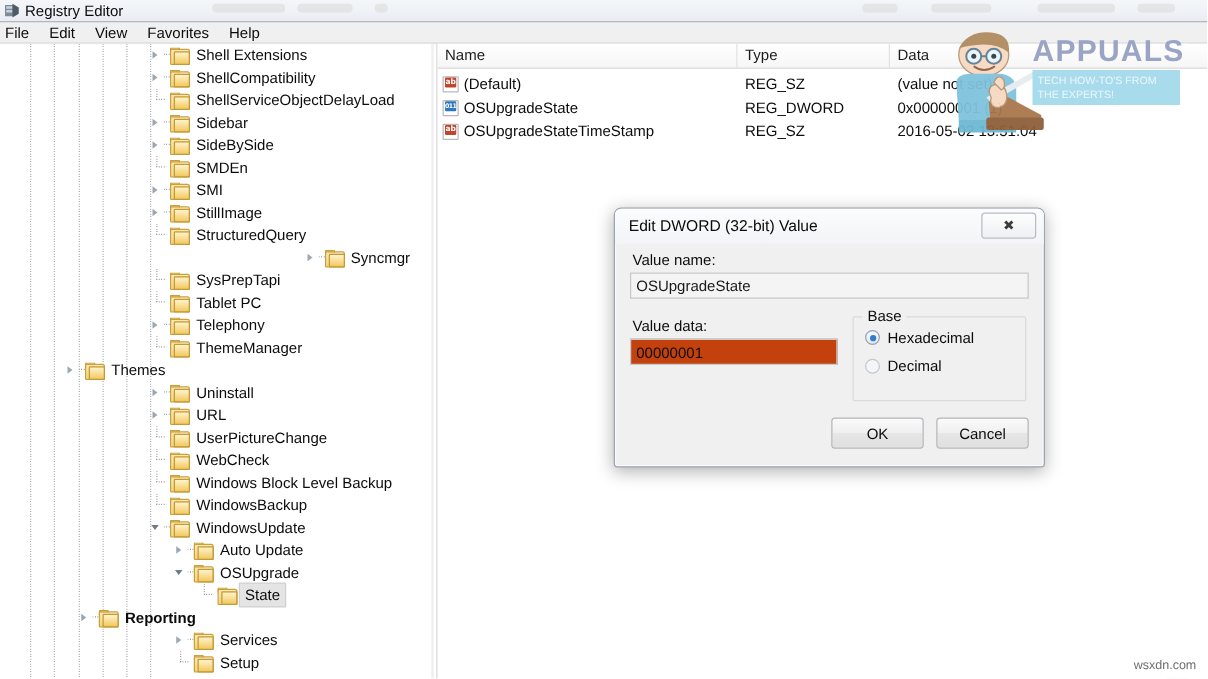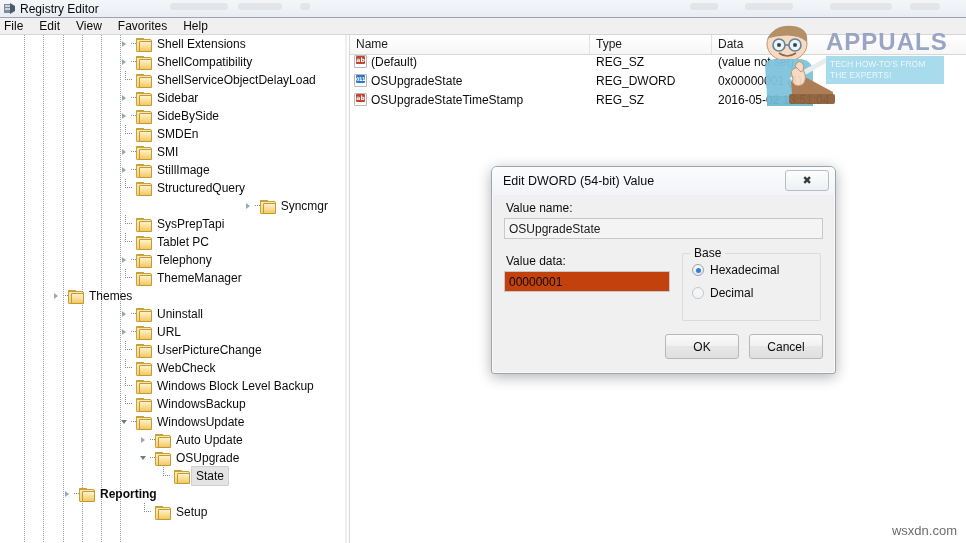--- a/index.html
+++ b/index.html
@@ -145,21 +145,21 @@
     position:relative;height:19px;
     background:linear-gradient(to bottom,#ffffff,#f6f6f6);
     border-bottom:1px solid #d8d8d8;
     display:flex;align-items:center;
   }
   .lh-cell{
     font-size:12px;color:#1b1b1b;padding-left:6px;height:19px;line-height:19px;
     border-right:1px solid #e2e2e2;box-sizing:border-box;white-space:nowrap;
   }
   .lrow{
-    position:relative;height:19px;display:flex;align-items:flex-start;white-space:nowrap;
+    position:relative;height:19px;display:flex;align-items:flex-end;white-space:nowrap;
   }
   .lcell{
     font-size:12px;color:#0c0c0c;padding-left:6px;box-sizing:border-box;
     overflow:hidden;text-overflow:ellipsis;white-space:nowrap;
   }
   .val-icon{
     width:13px;height:13px;flex:none;margin-left:4px;margin-right:4px;position:relative;
     border-radius:1px;box-sizing:border-box;
     font-size:7px;line-height:10px;text-align:center;font-weight:bold;
     font-family:"DejaVu Sans", sans-serif;
@@ -253,21 +253,21 @@
     font-family:"Liberation Sans", sans-serif;line-height:24px;
   }
   .wm-appuals .strip{
     background:#a8dbec;color:#eaf7fb;font-size:8.5px;line-height:11px;
     padding:3px 4px;width:110px;margin-top:2px;font-family:"Liberation Sans", sans-serif;
   }
   .wm-guy{
     position:absolute;left:745px;top:22px;width:100px;height:100px;pointer-events:none;opacity:.95;
   }
   .wm-wsxdn{
-    position:absolute;right:9px;bottom:5px;font-size:13px;color:#6d6d6d;
+    position:absolute;right:9px;bottom:5px;font-size:10px;color:#6d6d6d;
     font-family:"Liberation Sans", sans-serif;
   }
   .tb-blur{
     position:absolute;top:3px;height:7px;background:#d9d9d9;opacity:.55;border-radius:3px;
   }
 </style>
 </head>
 <body>
 
 <div class="app">
@@ -548,20 +548,30 @@
         </div>
         <div class="trow" style="padding-left: 63px; font-weight: bold;">
           <span class="exp collapsed"></span>
           <span class="dots"></span>
           <span class="folder">
             <span class="tabtop"></span>
             <span class="back"></span>
             <span class="front"></span>
           </span>
           <span class="tlabel">Reporting</span>
+        </div>
+        <div class="trow" style="padding-left: 139px;">
+          <span class="exp collapsed"></span>
+          <span class="dots"></span>
+          <span class="folder">
+            <span class="tabtop"></span>
+            <span class="back"></span>
+            <span class="front"></span>
+          </span>
+          <span class="tlabel">Services</span>
         </div>
         <div class="trow" style="padding-left: 139px;">
           <span class="elbow"></span>
           <span class="folder">
             <span class="tabtop"></span>
             <span class="back"></span>
             <span class="front"></span>
           </span>
           <span class="tlabel">Setup</span>
         </div>
@@ -625,21 +635,21 @@
   <div class="wm-appuals">
     <div class="big">APPUALS</div>
     <div class="strip">
       <div>TECH HOW-TO'S FROM</div>
       <div>THE EXPERTS!</div>
     </div>
   </div>
 
   <div class="dialog">
     <div class="dlg-title">
-      <div class="t">Edit DWORD (54-bit) Value</div>
+      <div class="t">Edit DWORD (32-bit) Value</div>
       <div class="dlg-close">✖</div>
     </div>
     <div class="dlg-body">
       <div class="dlg-label">Value name:</div>
       <input class="dlg-input readonlyish" style="width: 100%;" readonly="" value="OSUpgradeState">
 
       <div class="row-2" style="margin-top:9px;">
         <div class="vd-col">
           <div class="dlg-label" style="margin-left:2px;">Value data:</div>
           <input class="dlg-input" style="width: 100%;" value="00000001">

